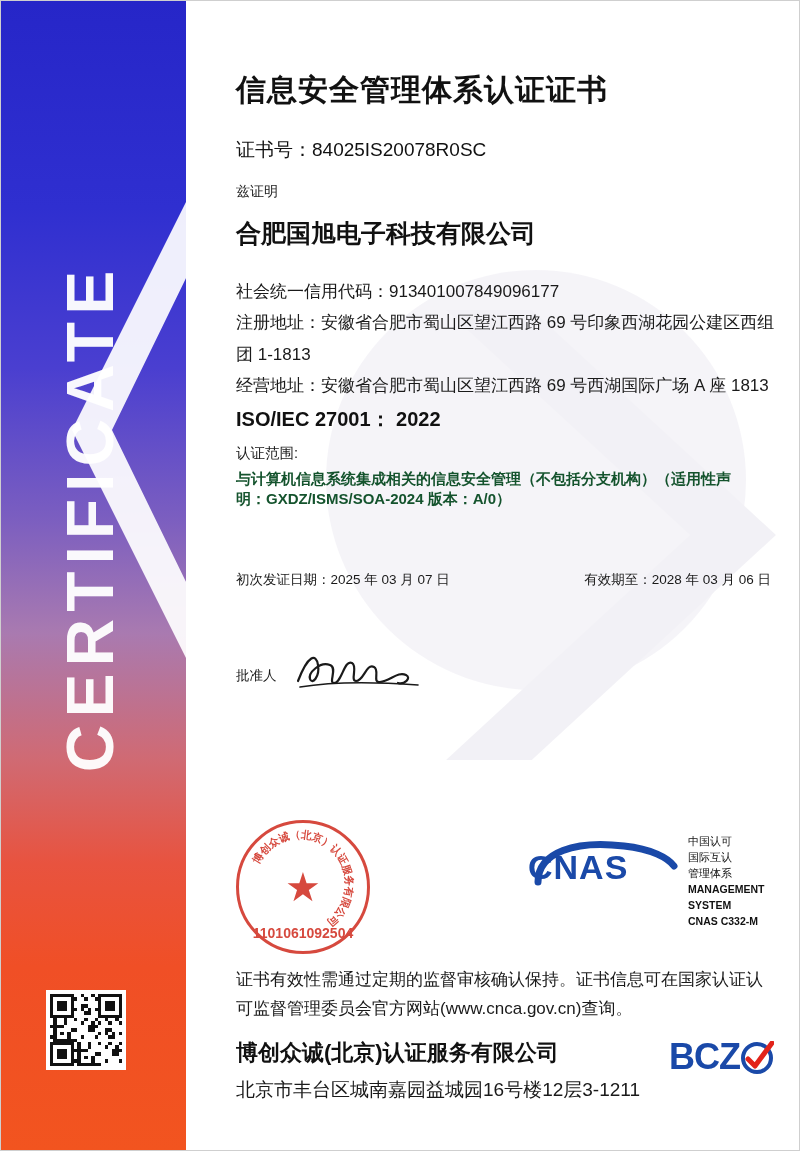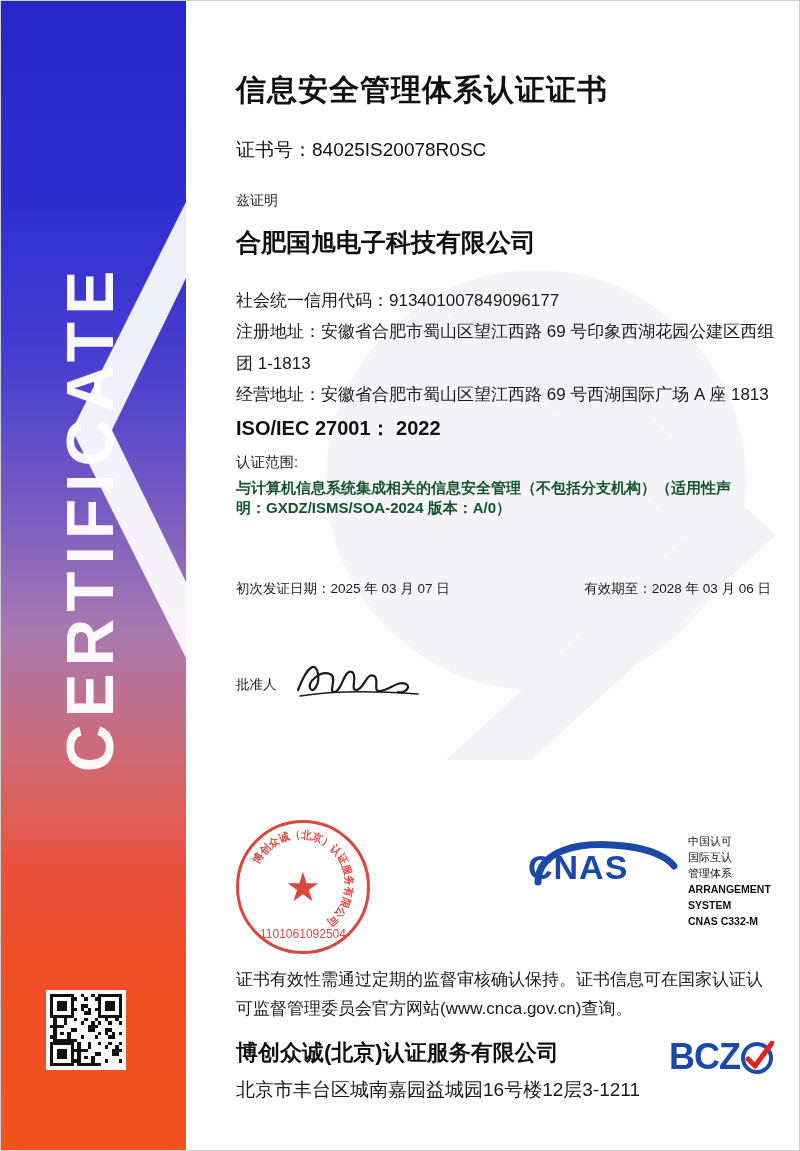--- a/index.html
+++ b/index.html
@@ -98,21 +98,21 @@
     font-weight: 700;
     letter-spacing: 1px;
     color: #111111;
   }
   .cert-no {
     margin-top: 26px;
     font-size: 19px;
     color: #111;
   }
   .hereby {
-    margin-top: 29px;
+    margin-top: 20px;
     font-size: 14px;
     color: #222;
   }
   .company {
     margin-top: 16px;
     font-size: 25px;
     font-weight: 700;
     color: #111;
   }
   .info-list {
@@ -194,23 +194,23 @@
     transform: translate(-50%,-50%);
     color: #d33a2e;
     font-size: 40px;
     line-height: 1;
   }
   .seal-red .seal-num {
     position: absolute;
     left: 50%;
     bottom: 10px;
     transform: translateX(-50%);
-    font-size: 12px;
+    font-size: 14px;
     color: #d33a2e;
-    font-weight: 400;
+    font-weight: 700;
   }
   .iaf {
     position: absolute;
     left: 152px;
     top: 18px;
     width: 118px;
     height: 96px;
   }
   .iaf .oval {
     position: absolute;
@@ -856,21 +856,21 @@
 
     <svg class="cnas-check" viewBox="0 0 150 70">
       <path d="M10,46 C10,16 48,4 96,10 C124,13 140,22 146,30" fill="none" stroke="#1a49a8" stroke-width="7" stroke-linecap="round"></path>
     </svg>
     <div class="cnas">CNAS</div>
 
     <div class="cnas-text">
       <div>中国认可</div>
       <div>国际互认</div>
       <div>管理体系</div>
-      <div><b>ARRANGEMENT SYSTEM</b></div>
+      <div><b>MANAGEMENT SYSTEM</b></div>
       <div><b>CNAS C332-M</b></div>
     </div>
   </div>
 
   <div class="footer-note">证书有效性需通过定期的监督审核确认保持。证书信息可在国家认证认可监督管理委员会官方网站(www.cnca.gov.cn)查询。</div>
   <div class="footer-org">博创众诚(北京)认证服务有限公司</div>
   <div class="footer-addr">北京市丰台区城南嘉园益城园16号楼12层3-1211</div>
 
   <div class="bczo">
     <span>BCZ</span><span class="tick">

